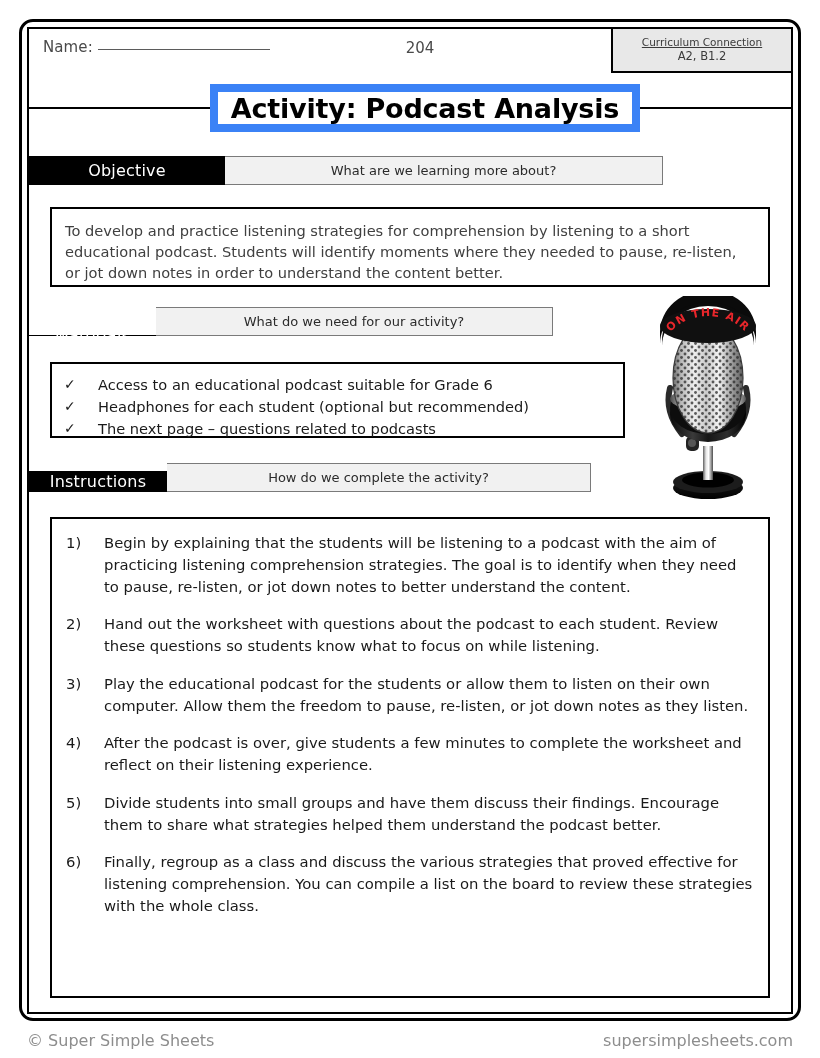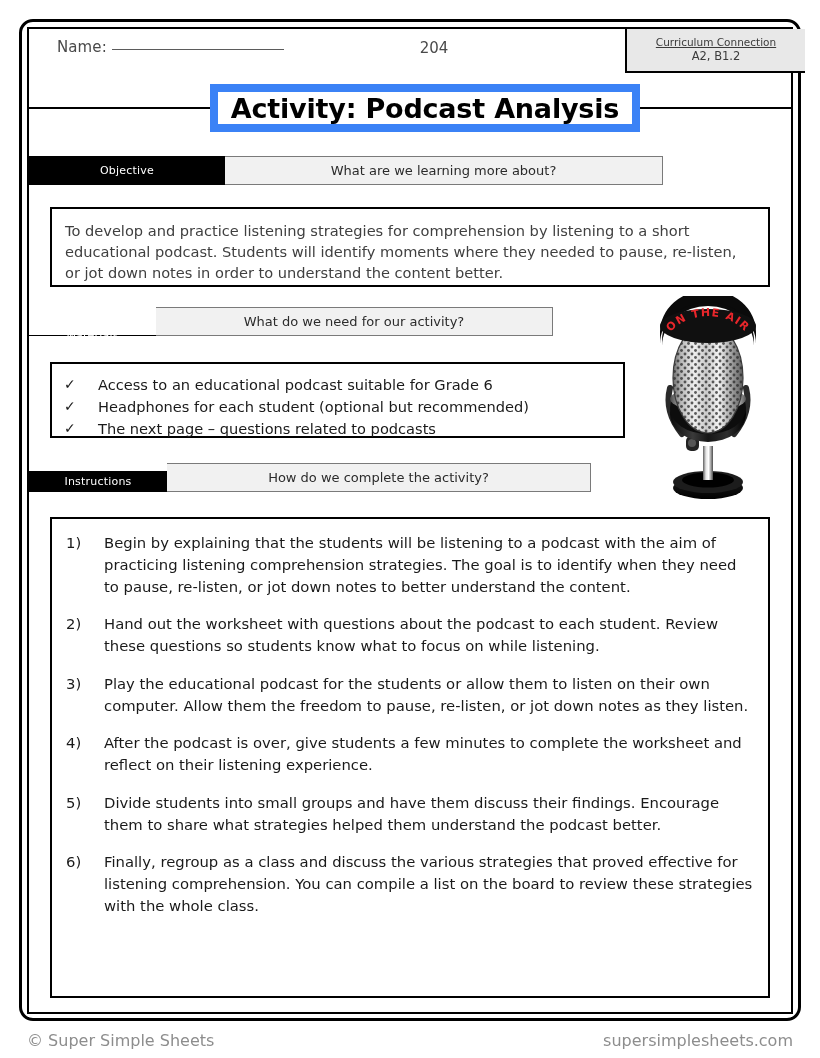--- a/index.html
+++ b/index.html
@@ -37,21 +37,21 @@
     top: 27px;
     width: 766px;
     height: 987px;
     border: 2px solid #000;
     pointer-events: none;
   }
 
   
   .top-row {
     position: absolute;
-    left: 43px;
+    left: 29px;
     top: 29px;
     width: 762px;
     height: 46px;
   }
 
   .name-field {
     position: absolute;
     left: 14px;
     top: 9px;
     font-size: 15px;
@@ -146,21 +146,21 @@
     height: 29px;
     display: flex;
     align-items: stretch;
   }
   .section-head .tag {
     background: #000;
     color: #fff;
     display: flex;
     align-items: center;
     justify-content: center;
-    font-size: 11px;
+    font-size: 16px;
     letter-spacing: .2px;
   }
   .section-head .question {
     background: #f1f1f1;
     border: 1.5px solid #7a7a7a;
     border-left: none;
     color: #2b2b2b;
     display: flex;
     align-items: center;
     justify-content: center;

